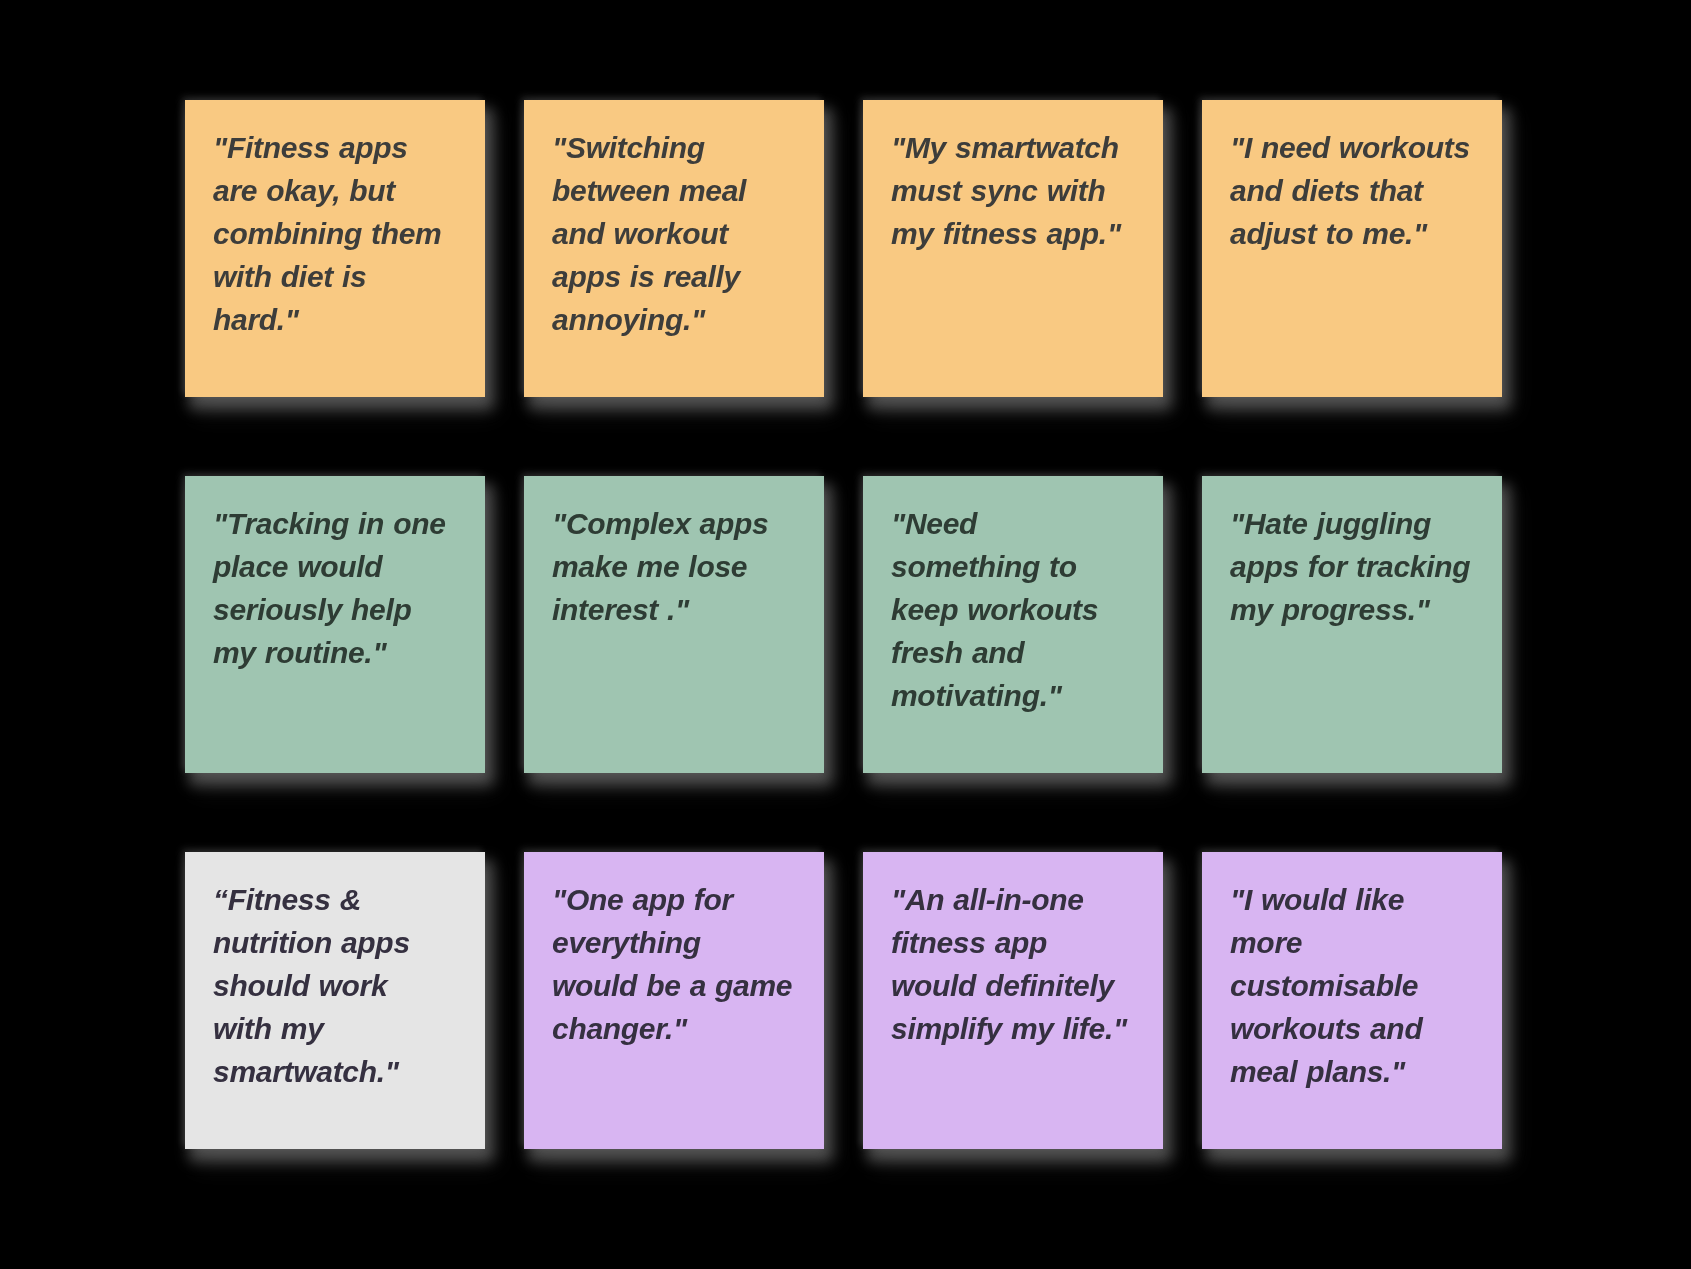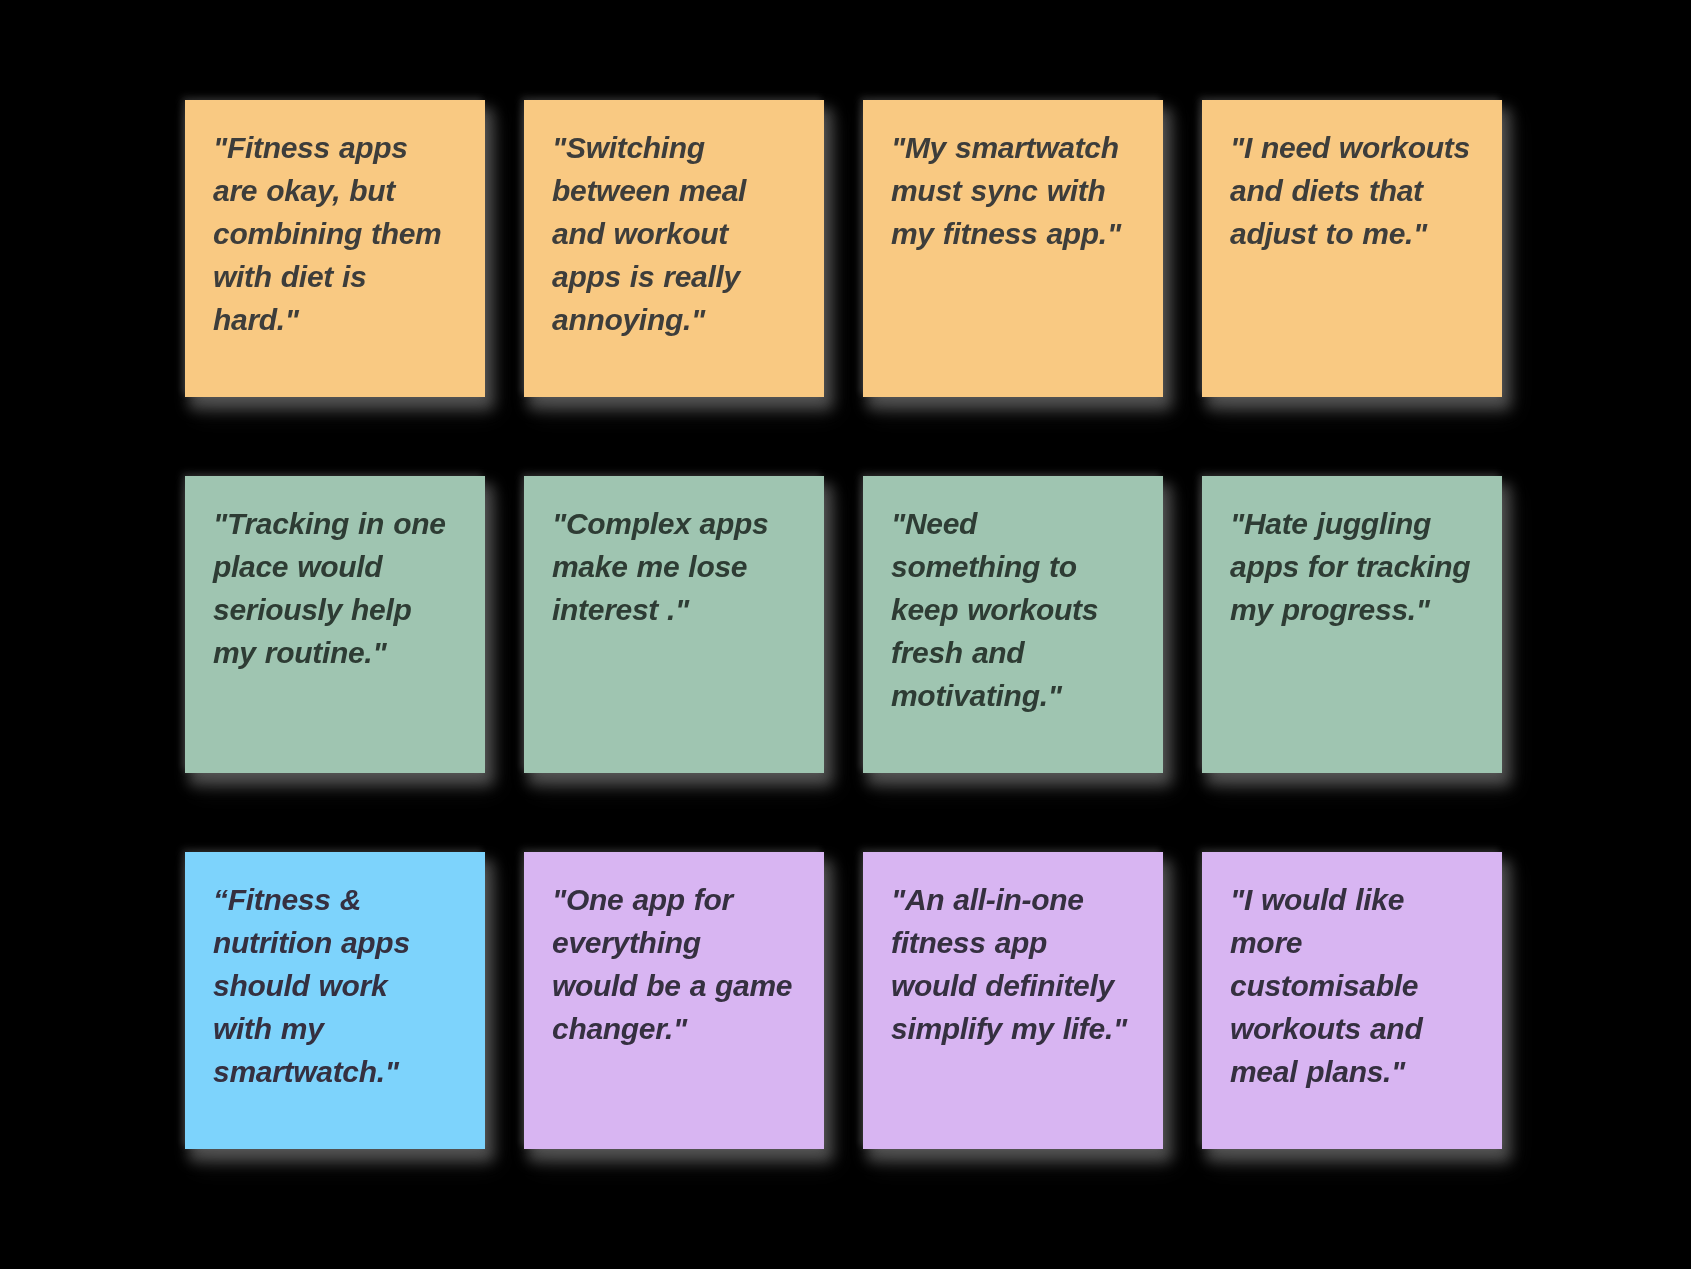--- a/index.html
+++ b/index.html
@@ -72,21 +72,21 @@
     <div class="note" style="background-color: rgb(159, 197, 177); color: rgb(46, 60, 52);">
       <span class="note-text">"Complex apps make me lose interest ."</span>
     </div>
     <div class="note" style="background-color: rgb(159, 197, 177); color: rgb(46, 60, 52);">
       <span class="note-text">"Need something to keep workouts fresh and motivating."</span>
     </div>
     <div class="note" style="background-color: rgb(159, 197, 177); color: rgb(46, 60, 52);">
       <span class="note-text">"Hate juggling apps for tracking my progress."</span>
     </div>
 
-    <div class="note" style="background-color: #7dd3fc; color: rgb(53, 48, 64);">
+    <div class="note" style="background-color: #e5e5e5; color: rgb(53, 48, 64);">
       <span class="note-text">“Fitness &amp; nutrition apps should work with my smartwatch."</span>
     </div>
     <div class="note" style="background-color: rgb(216, 181, 242); color: rgb(53, 48, 64);">
       <span class="note-text">"One app for everything would be a game changer."</span>
     </div>
     <div class="note" style="background-color: rgb(216, 181, 242); color: rgb(53, 48, 64);">
       <span class="note-text">"An all-in-one fitness app would definitely simplify my life."</span>
     </div>
     <div class="note" style="background-color: rgb(216, 181, 242); color: rgb(53, 48, 64);">
       <span class="note-text">"I would like more customisable workouts and meal plans."</span>

